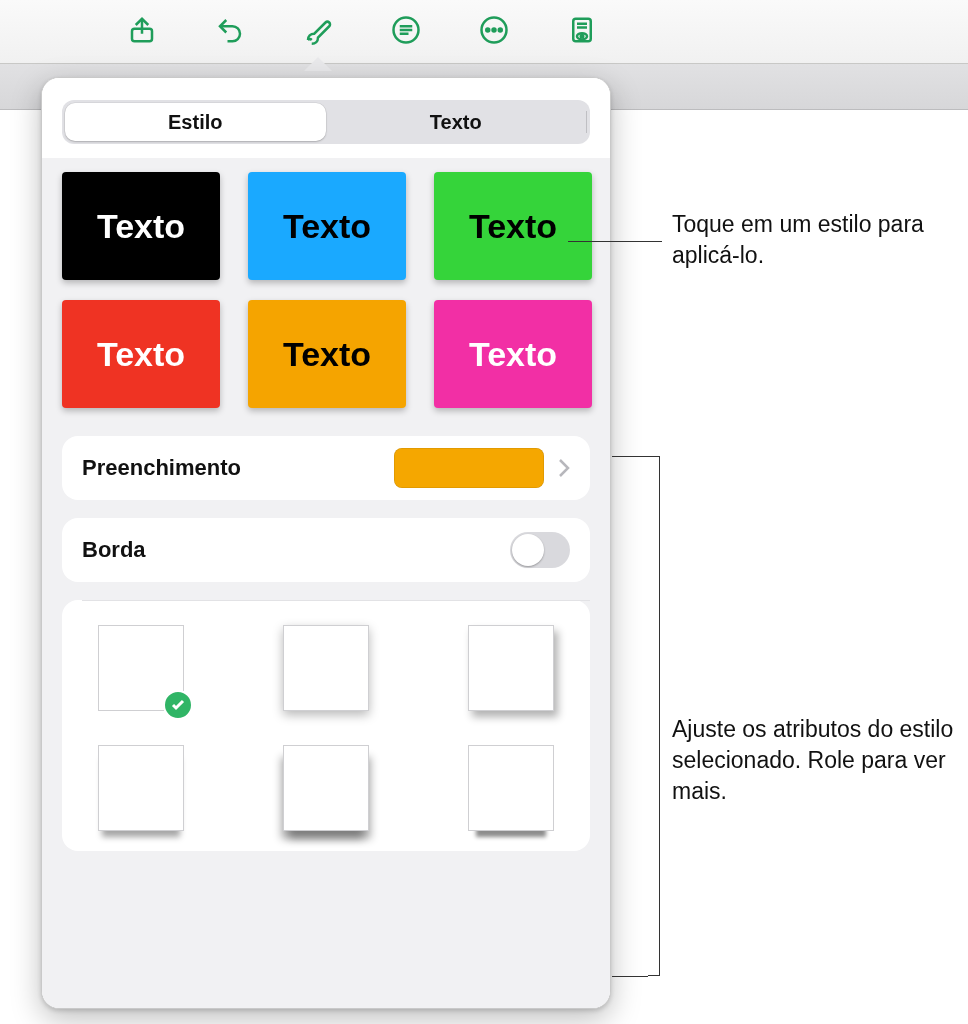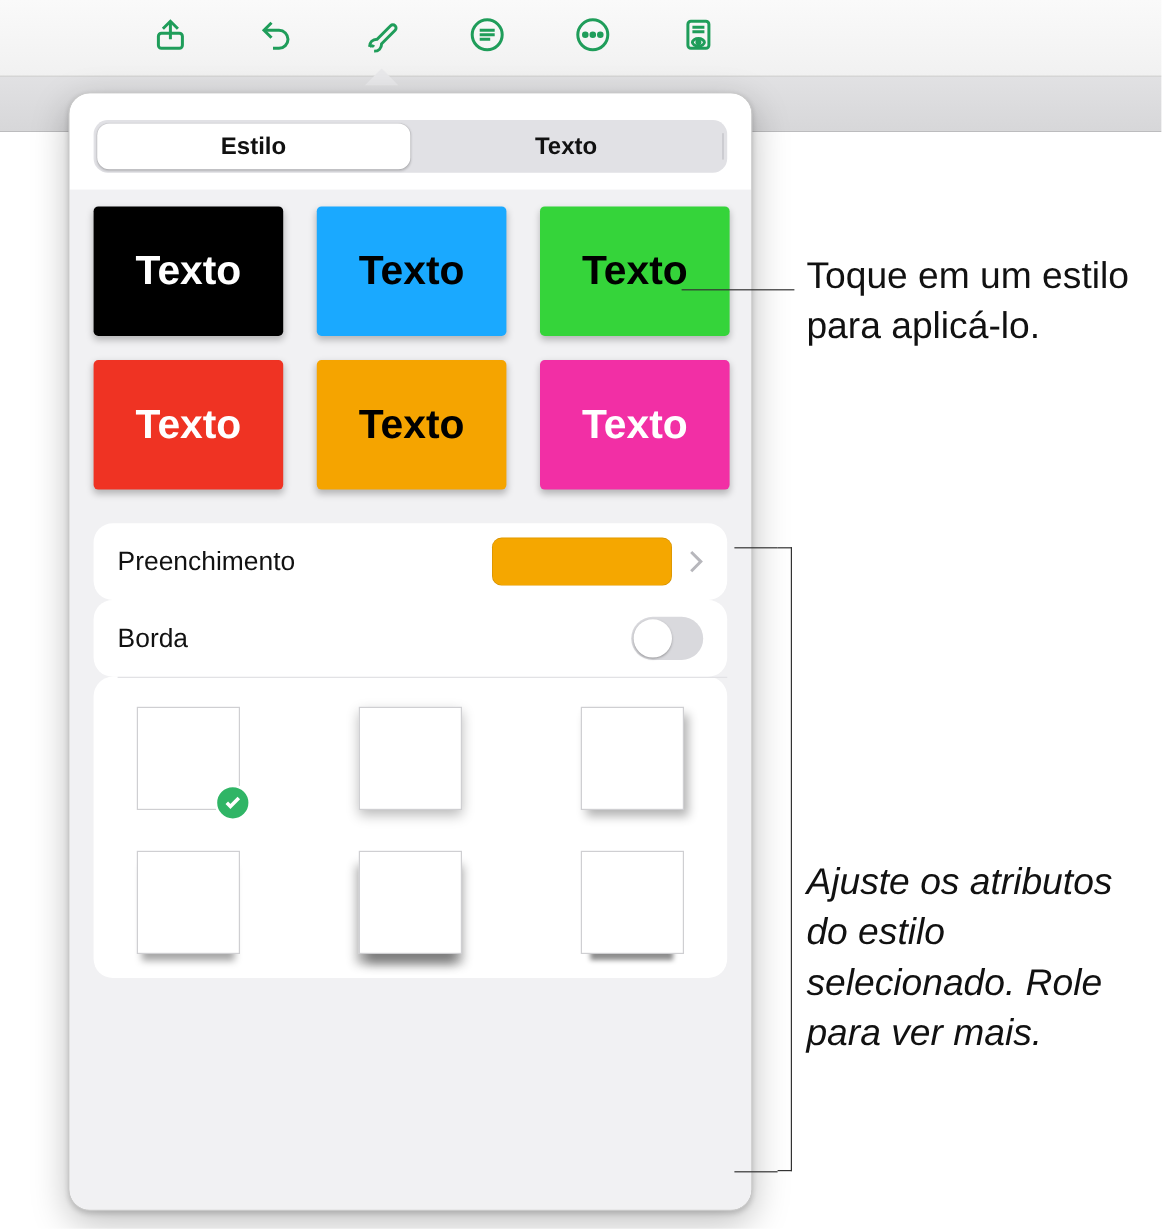--- a/index.html
+++ b/index.html
@@ -43,21 +43,21 @@
   
   .under-toolbar {
     height: 46px;
     background: linear-gradient(#e1e1e3, #d7d7d9);
     border-bottom: 1px solid #bcbcbe;
   }
 
   
   .popover {
     position: absolute;
-    left: 57px;
+    left: 41px;
     top: 77px;
     width: 570px;
     height: 932px;
     background: #fff;
     border: 1px solid #c9c9c9;
     border-radius: 18px;
     box-shadow: 0 10px 30px rgba(0,0,0,.25), 0 2px 4px rgba(0,0,0,.15);
     overflow: hidden;
     display: flex;
     flex-direction: column;
@@ -122,22 +122,23 @@
     font-weight: 700;
     box-shadow: 0 3px 6px rgba(0,0,0,.25);
     cursor: pointer;
   }
 
   
   .card {
     background: #fff;
     border-radius: 16px;
     padding: 0 20px;
-  }
-  .card + .card { }
+    font-weight: bold;
+  }
+  .card + .card { margin-top: 18px; }
   .row {
     display: flex;
     align-items: center;
     height: 64px;
   }
   .row-label {
     flex: 1;
     font-size: 22px;
     color: #111;
   }
@@ -217,21 +218,21 @@
     border: 2.5px solid #fff;
     display: flex;
     align-items: center;
     justify-content: center;
   }
   .check-badge svg { width: 16px; height: 16px; stroke: #fff; stroke-width: 3; fill: none; }
 
   
   .callout {
     position: absolute;
-    font-size: 31px;
+    font-size: 23px;
     line-height: 1.35;
     color: #111;
   }
   .callout-line {
     position: absolute;
     border-top: 1px solid #333;
     height: 0;
   }
   .callout-bracket {
     position: absolute;
@@ -396,15 +397,15 @@
 </div>
 
 <div class="callout-line" style="left:568px; top:241px; width:94px;"></div>
 <div class="callout" style="left:672px; top:209px; width:280px;">
   <span>Toque em um estilo para aplicá-lo.</span>
 </div>
 
 <div class="callout-bracket" style="left:648px; top:456px; height:520px;"></div>
 <div class="callout-line" style="left:612px; top:456px; width:36px;"></div>
 <div class="callout-line" style="left:612px; top:976px; width:36px;"></div>
-<div class="callout" style="left:672px; top:714px; width:290px;font-style:italic;">
+<div class="callout" style="left:672px; top:714px; width:290px;">
   <span>Ajuste os atributos do estilo selecionado. Role para ver mais.</span>
 </div>
 
 </body></html>

